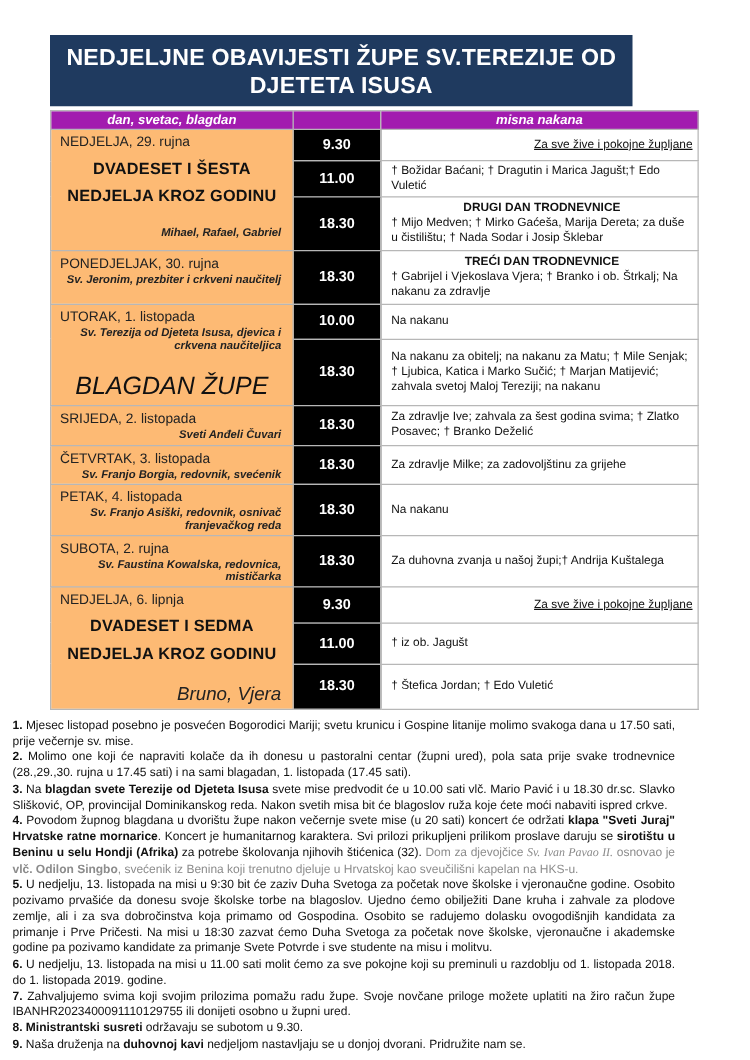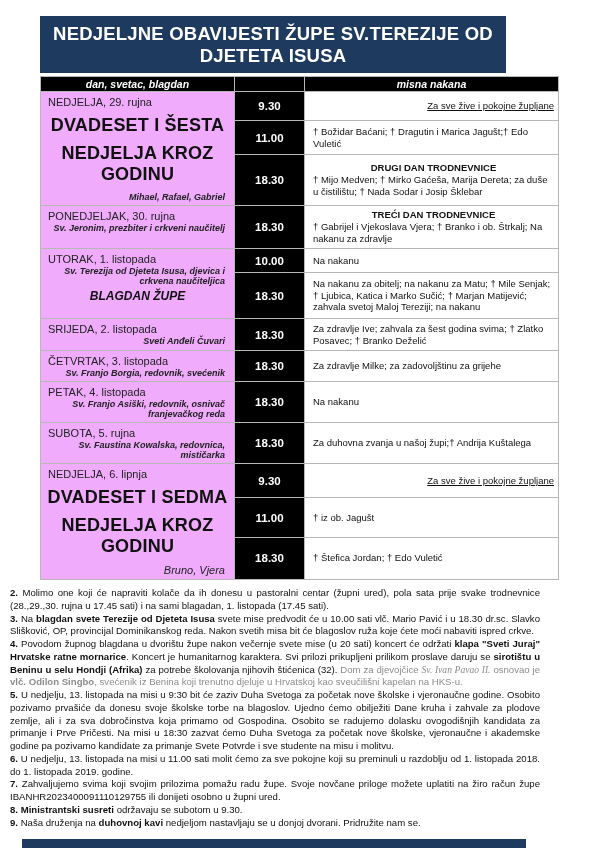--- a/index.html
+++ b/index.html
@@ -1,53 +1,53 @@
 <!DOCTYPE html>
 <html><head>
 <meta charset="utf-8">
 <style>
   * { box-sizing: border-box; }
   html,body { margin:0; padding:0; }
   body {
     width:600px; height:848px; background:#ffffff;
     font-family:"Liberation Sans", sans-serif; color:#111;
   }
-  .page { width:548px; height:848px; padding-top:16px; }
+  .page { width:548px; height:848px; padding-top:28px; }
 
   
   .title-bar {
     margin:0 42px 3px 40px; background:#1f3a5f; color:#fff;
     text-align:center; font-weight:bold; font-size:18.5px;
     padding:7px 2px 6px; letter-spacing:0.2px;
   }
 
   
   table.schedule {
     border-collapse:collapse; table-layout:fixed;
     margin:0 42px 0 40px; width:518px;
   }
   table.schedule th, table.schedule td { border:1px solid #b7b7b7; }
   thead th {
-    background:#000000; color:#fff; font-style:italic; font-weight:bold;
+    background:#a21caf; color:#fff; font-style:italic; font-weight:bold;
     font-size:10.5px; height:15px; padding:1px 0; border:1px solid #1f3a5f;
   }
   th.col-day { width:194px; }
   th.col-time { width:70px; border-left:2px solid #fff; border-right:2px solid #fff; }
   th.col-int { width:254px; }
 
-  td.day-cell { vertical-align:top; padding:2px 0 3px; background:#f0abfc; }
+  td.day-cell { vertical-align:top; padding:2px 0 3px; background:#fdba74; }
   .day-name { font-size:11px; text-align:left; padding:2px 0 0 7px; color:#222; }
   .saint {
     font-size:9px; font-weight:bold; font-style:italic;
     text-align:right; padding:1px 9px 0 6px; color:#222;
   }
-  .saint.plain { font-weight:normal; font-size:11px; }
-  .sunday-title { text-align:center; font-weight:bold; font-size:18px; margin-top:7px; letter-spacing:0.2px; }
-  .feast-title { text-align:center; font-weight:bold; font-style:italic; font-size:12px; margin-top:3px; }
-  .sunday .saint { margin-top:6px; }
+  .saint.plain { font-weight:normal; font-size:15px; }
+  .sunday-title { text-align:center; font-weight:bold; font-size:13px; margin-top:7px; letter-spacing:0.2px; }
+  .feast-title { text-align:center; font-weight:normal; font-style:italic; font-size:20px; margin-top:17px; }
+  .sunday .saint { margin-top:16px; }
 
   td.time-cell {
     background:#000000; color:#fff; font-weight:bold; font-size:11.5px;
     text-align:center; vertical-align:middle; border:3px solid #ffffff;
   }
   td.int-cell { font-size:9.5px; padding:2px 4px 2px 8px; vertical-align:middle; line-height:1.25; }
   td.int-cell.center { text-align:right;text-decoration:underline; }
   .int-heading { font-weight:bold; text-align:center; }
 
   
@@ -158,21 +158,21 @@
         <td class="day-cell">
           <div class="day-name">PETAK, 4. listopada</div>
           <div class="saint">Sv. Franjo Asiški, redovnik, osnivač franjevačkog reda</div>
         </td>
         <td class="time-cell">18.30</td>
         <td class="int-cell">Na nakanu</td>
       </tr>
 
       <tr class="h30">
         <td class="day-cell">
-          <div class="day-name">SUBOTA, 5. rujna</div>
+          <div class="day-name">SUBOTA, 2. rujna</div>
           <div class="saint">Sv. Faustina Kowalska, redovnica, mističarka</div>
         </td>
         <td class="time-cell">18.30</td>
         <td class="int-cell">Za duhovna zvanja u našoj župi;† Andrija Kuštalega</td>
       </tr>
 
       <tr class="h22">
         <td class="day-cell sunday" rowspan="3">
           <div class="day-name">NEDJELJA, 6. lipnja</div>
           <div class="sunday-title">DVADESET I SEDMA</div>
@@ -187,20 +187,21 @@
         <td class="int-cell">† iz ob. Jagušt</td>
       </tr>
       <tr class="h27">
         <td class="time-cell">18.30</td>
         <td class="int-cell">† Štefica Jordan; † Edo Vuletić</td>
       </tr>
     </tbody>
   </table>
 
   <div class="notes">
+    <p class="note"><span class="b">1.</span><span> Mjesec listopad posebno je posvećen Bogorodici Mariji; svetu krunicu i Gospine litanije molimo svakoga dana u 17.50 sati, prije večernje sv. mise.</span></p>
     <p class="note"><span class="b">2.</span><span> Molimo one koji će napraviti kolače da ih donesu u pastoralni centar (župni ured), pola sata prije svake trodnevnice (28.,29.,30. rujna u 17.45 sati) i na sami blagadan, 1. listopada (17.45 sati).</span></p>
     <p class="note"><span class="b">3.</span><span> Na </span><span class="b">blagdan svete Terezije od Djeteta Isusa</span><span> svete mise predvodit će u 10.00 sati vlč. Mario Pavić i u 18.30 dr.sc. Slavko Slišković, OP, provincijal Dominikanskog reda. Nakon svetih misa bit će blagoslov ruža koje ćete moći nabaviti ispred crkve.</span></p>
     <p class="note"><span class="b">4.</span><span> Povodom župnog blagdana u dvorištu župe nakon večernje svete mise (u 20 sati) koncert će održati </span><span class="b">klapa "Sveti Juraj" Hrvatske ratne mornarice</span><span>. Koncert je humanitarnog karaktera. Svi prilozi prikupljeni prilikom proslave daruju se </span><span class="b">sirotištu u Beninu u selu Hondji (Afrika)</span><span> za potrebe školovanja njihovih štićenica (32). </span><span class="g">Dom za djevojčice </span><span class="g i">Sv. Ivan Pavao II.</span><span class="g"> osnovao je </span><span class="g b">vlč. Odilon Singbo</span><span class="g">, svećenik iz Benina koji trenutno djeluje u Hrvatskoj kao sveučilišni kapelan na HKS-u.</span></p>
     <p class="note"><span class="b">5.</span><span> U nedjelju, 13. listopada na misi u 9:30 bit će zaziv Duha Svetoga za početak nove školske i vjeronaučne godine. Osobito pozivamo prvašiće da donesu svoje školske torbe na blagoslov. Ujedno ćemo obilježiti Dane kruha i zahvale za plodove zemlje, ali i za sva dobročinstva koja primamo od Gospodina. Osobito se radujemo dolasku ovogodišnjih kandidata za primanje i Prve Pričesti. Na misi u 18:30 zazvat ćemo Duha Svetoga za početak nove školske, vjeronaučne i akademske godine pa pozivamo kandidate za primanje Svete Potvrde i sve studente na misu i molitvu.</span></p>
     <p class="note"><span class="b">6.</span><span> U nedjelju, 13. listopada na misi u 11.00 sati molit ćemo za sve pokojne koji su preminuli u razdoblju od 1. listopada 2018. do 1. listopada 2019. godine.</span></p>
     <p class="note"><span class="b">7.</span><span> Zahvaljujemo svima koji svojim prilozima pomažu radu župe. Svoje novčane priloge možete uplatiti na žiro račun župe IBANHR2023400091110129755 ili donijeti osobno u župni ured.</span></p>
     <p class="note"><span class="b">8. Ministrantski susreti</span><span> održavaju se subotom u 9.30.</span></p>
     <p class="note"><span class="b">9.</span><span> Naša druženja na </span><span class="b">duhovnoj kavi</span><span> nedjeljom nastavljaju se u donjoj dvorani. Pridružite nam se.</span></p>
   </div>
 

